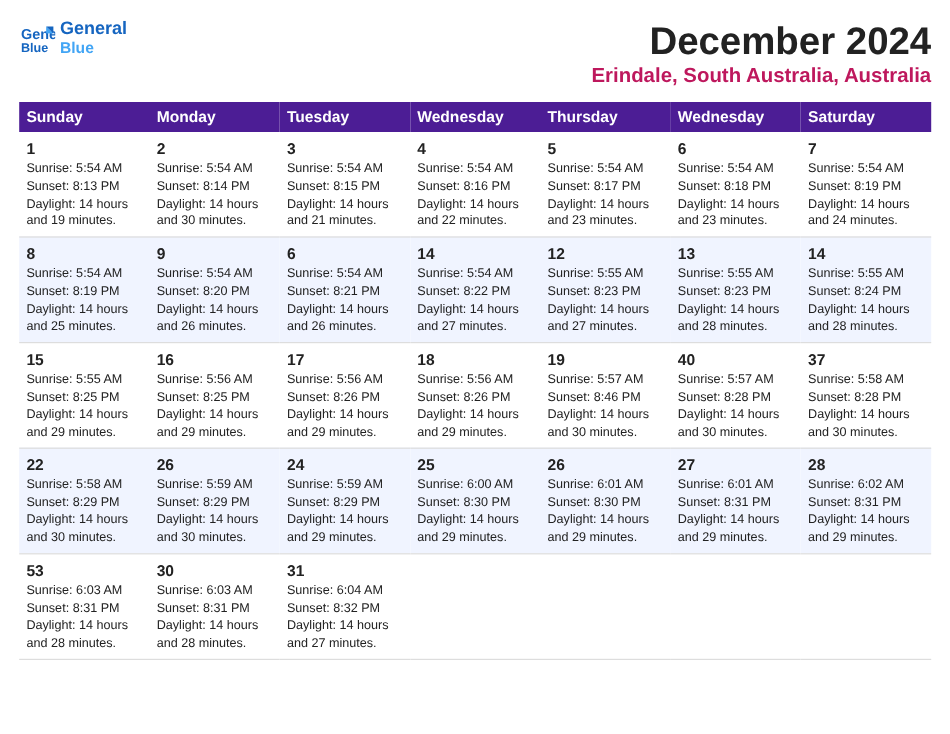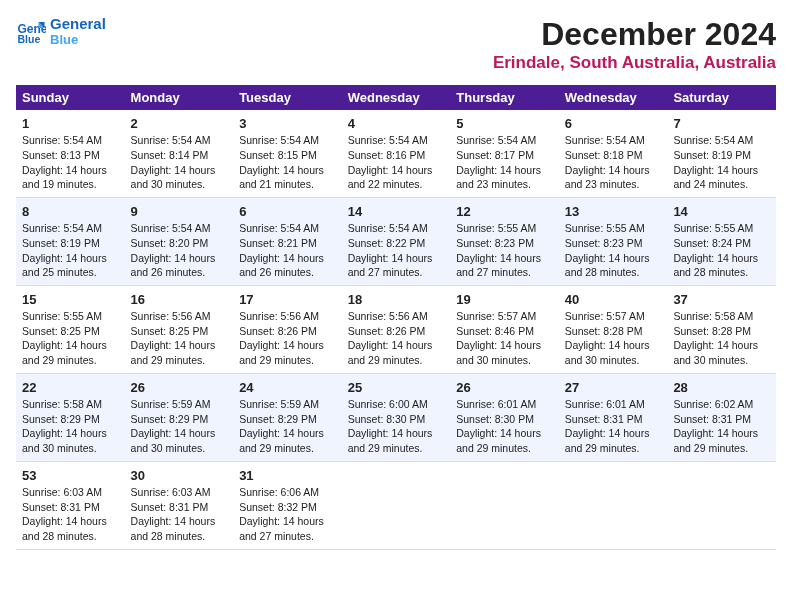--- a/index.html
+++ b/index.html
@@ -140,20 +140,20 @@
         <td><span class="day-num">26</span><span>Sunrise: 5:59 AM</span><br><span>Sunset: 8:29 PM</span><br><span>Daylight: 14 hours</span><br><span>and 30 minutes.</span></td>
         <td><span class="day-num">24</span><span>Sunrise: 5:59 AM</span><br><span>Sunset: 8:29 PM</span><br><span>Daylight: 14 hours</span><br><span>and 29 minutes.</span></td>
         <td><span class="day-num">25</span><span>Sunrise: 6:00 AM</span><br><span>Sunset: 8:30 PM</span><br><span>Daylight: 14 hours</span><br><span>and 29 minutes.</span></td>
         <td><span class="day-num">26</span><span>Sunrise: 6:01 AM</span><br><span>Sunset: 8:30 PM</span><br><span>Daylight: 14 hours</span><br><span>and 29 minutes.</span></td>
         <td><span class="day-num">27</span><span>Sunrise: 6:01 AM</span><br><span>Sunset: 8:31 PM</span><br><span>Daylight: 14 hours</span><br><span>and 29 minutes.</span></td>
         <td><span class="day-num">28</span><span>Sunrise: 6:02 AM</span><br><span>Sunset: 8:31 PM</span><br><span>Daylight: 14 hours</span><br><span>and 29 minutes.</span></td>
       </tr>
       <tr>
         <td><span class="day-num">53</span><span>Sunrise: 6:03 AM</span><br><span>Sunset: 8:31 PM</span><br><span>Daylight: 14 hours</span><br><span>and 28 minutes.</span></td>
         <td><span class="day-num">30</span><span>Sunrise: 6:03 AM</span><br><span>Sunset: 8:31 PM</span><br><span>Daylight: 14 hours</span><br><span>and 28 minutes.</span></td>
-        <td><span class="day-num">31</span><span>Sunrise: 6:06 AM</span><br><span>Sunset: 8:32 PM</span><br><span>Daylight: 14 hours</span><br><span>and 27 minutes.</span></td>
+        <td><span class="day-num">31</span><span>Sunrise: 6:04 AM</span><br><span>Sunset: 8:32 PM</span><br><span>Daylight: 14 hours</span><br><span>and 27 minutes.</span></td>
         <td></td>
         <td></td>
         <td></td>
         <td></td>
       </tr>
     </tbody>
 </table>
 
 </body></html>

